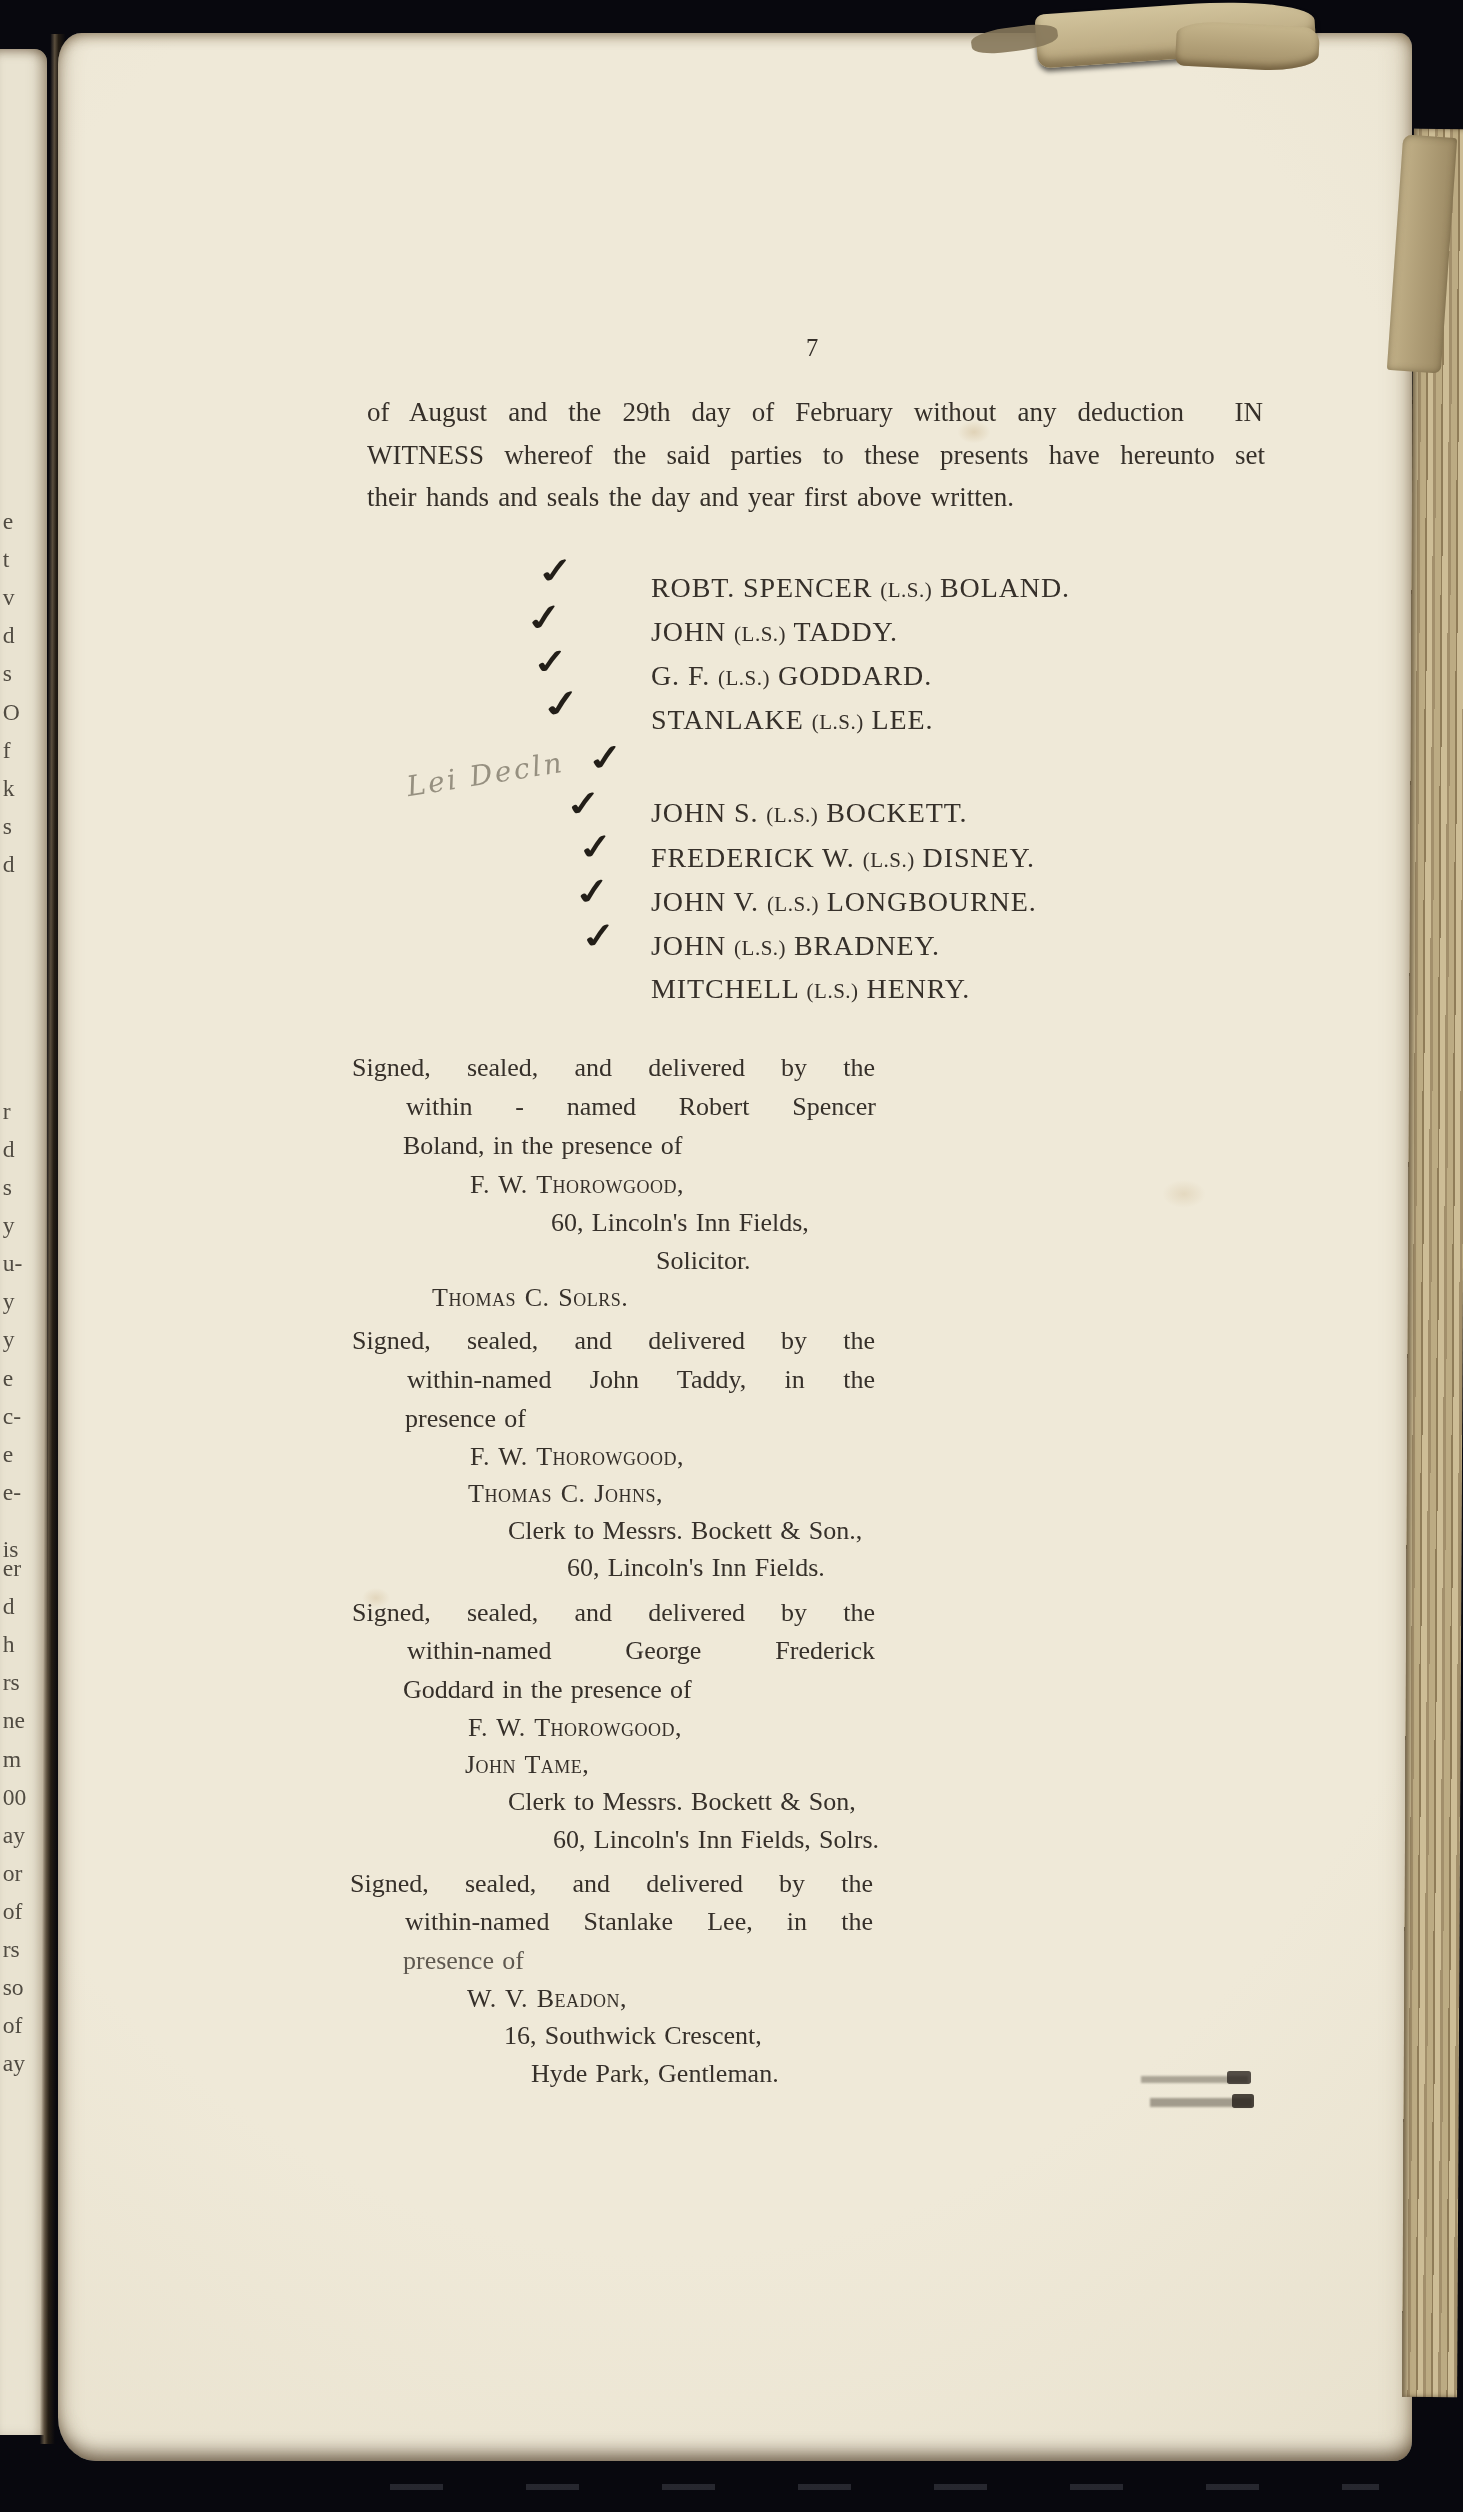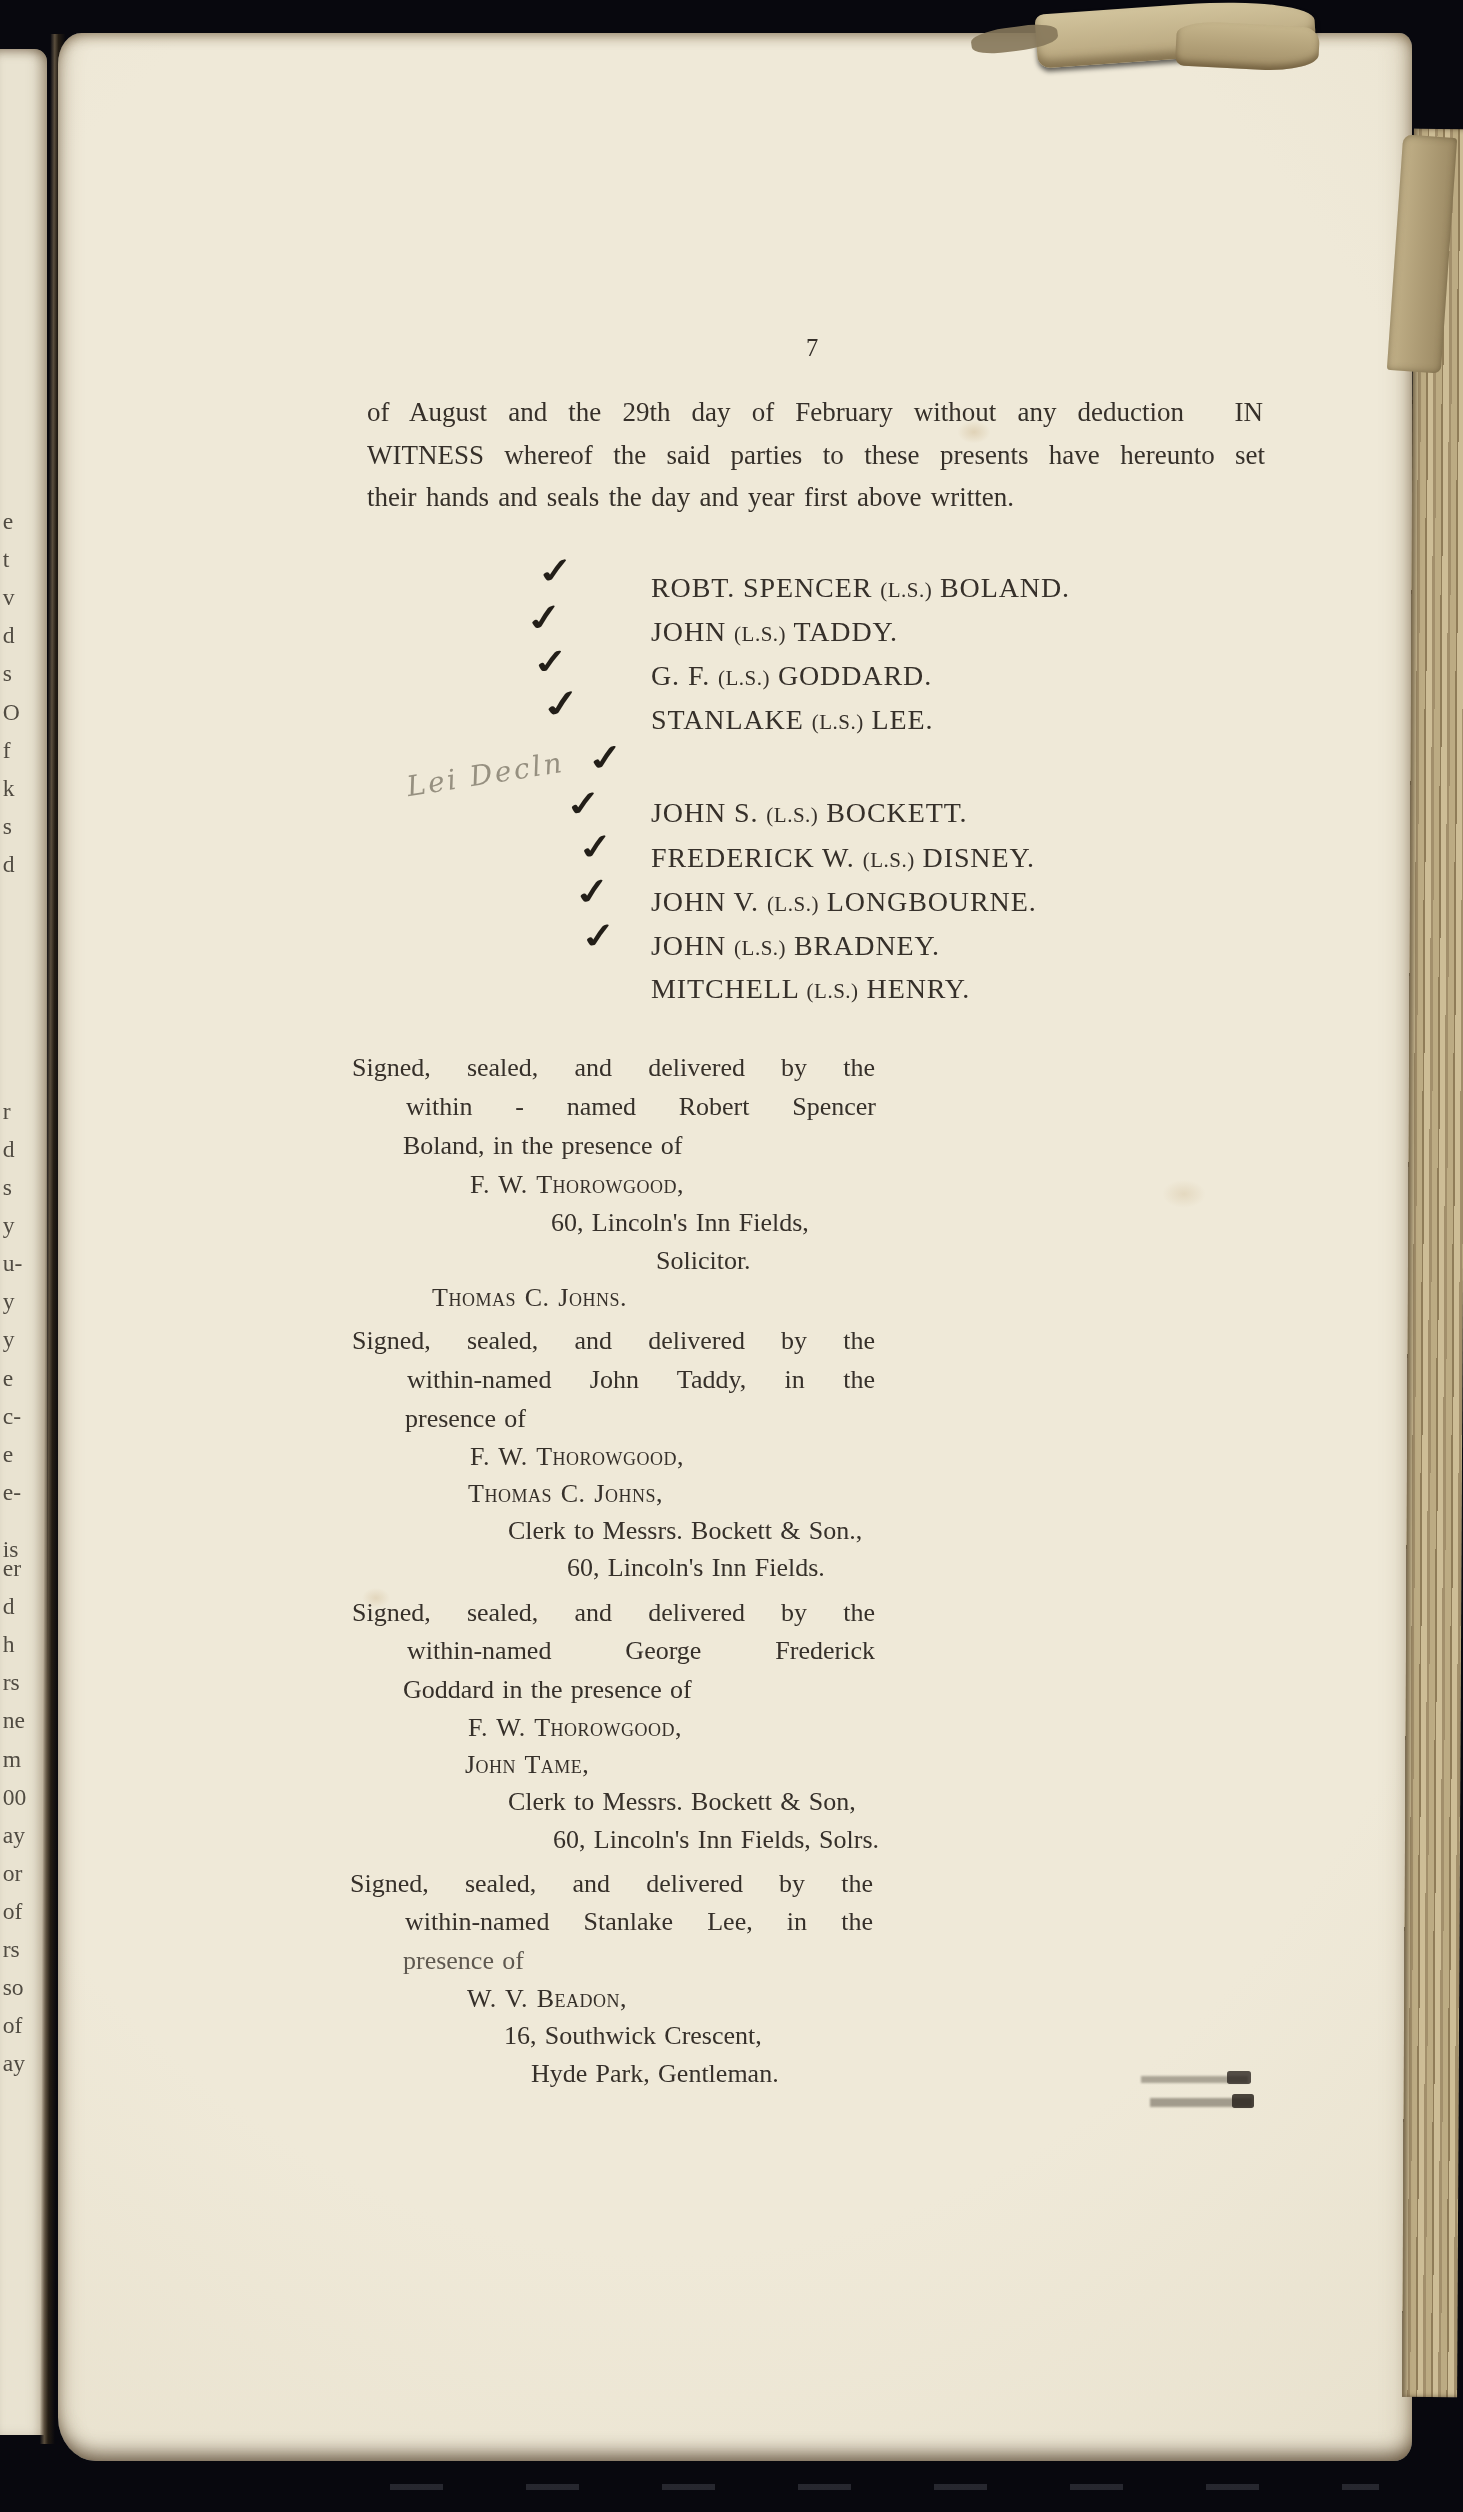--- a/index.html
+++ b/index.html
@@ -148,21 +148,21 @@
   <div class="sig ink" style="left:651px;top:886px;"><span>JOHN V.</span> <span class="seal">(L.S.)</span> <span>LONGBOURNE.</span></div>
   <div class="sig ink" style="left:651px;top:930px;"><span>JOHN</span> <span class="seal">(L.S.)</span> <span>BRADNEY.</span></div>
   <div class="sig ink" style="left:651px;top:973px;"><span>MITCHELL</span> <span class="seal">(L.S.)</span> <span>HENRY.</span></div>
 
   <div class="at ink just" style="left:352px;top:1052px;width:523px;">Signed, sealed, and delivered by the</div>
   <div class="at ink just" style="left:406px;top:1091px;width:470px;">within - named Robert Spencer</div>
   <div class="at ink" style="left:403px;top:1130px;">Boland, in the presence of</div>
   <div class="at ink sc" style="left:470px;top:1169px;">F. W. Thorowgood,</div>
   <div class="at ink" style="left:551px;top:1207px;">60, Lincoln's Inn Fields,</div>
   <div class="at ink" style="left:656px;top:1245px;">Solicitor.</div>
-  <div class="at ink sc" style="left:432px;top:1282px;">Thomas C. Johns.</div>
+  <div class="at ink sc" style="left:432px;top:1282px;">Thomas C. Solrs.</div>
 
   <div class="at ink just" style="left:352px;top:1325px;width:523px;">Signed, sealed, and delivered by the</div>
   <div class="at ink just" style="left:407px;top:1364px;width:468px;">within-named John Taddy, in the</div>
   <div class="at ink" style="left:405px;top:1403px;">presence of</div>
   <div class="at ink sc" style="left:470px;top:1441px;">F. W. Thorowgood,</div>
   <div class="at ink sc" style="left:468px;top:1478px;">Thomas C. Johns,</div>
   <div class="at ink" style="left:508px;top:1515px;">Clerk to Messrs. Bockett &amp; Son.,</div>
   <div class="at ink" style="left:567px;top:1552px;">60, Lincoln's Inn Fields.</div>
 
   <div class="at ink just" style="left:352px;top:1597px;width:523px;">Signed, sealed, and delivered by the</div>

